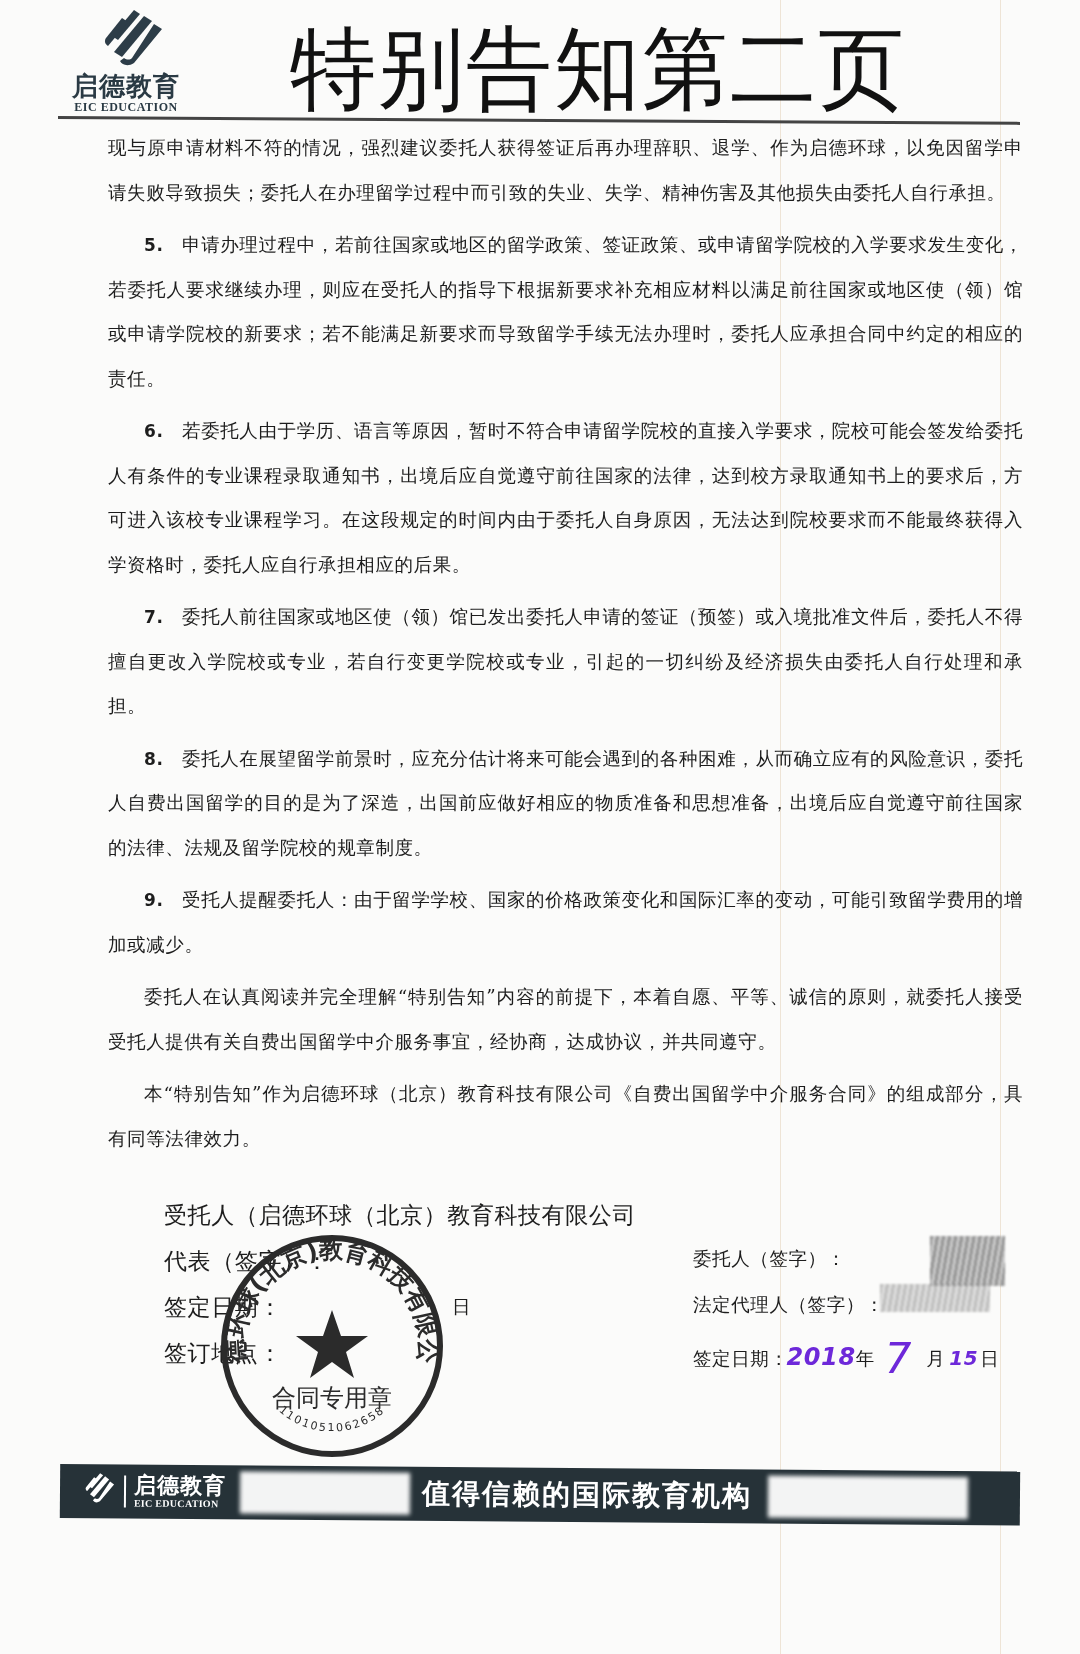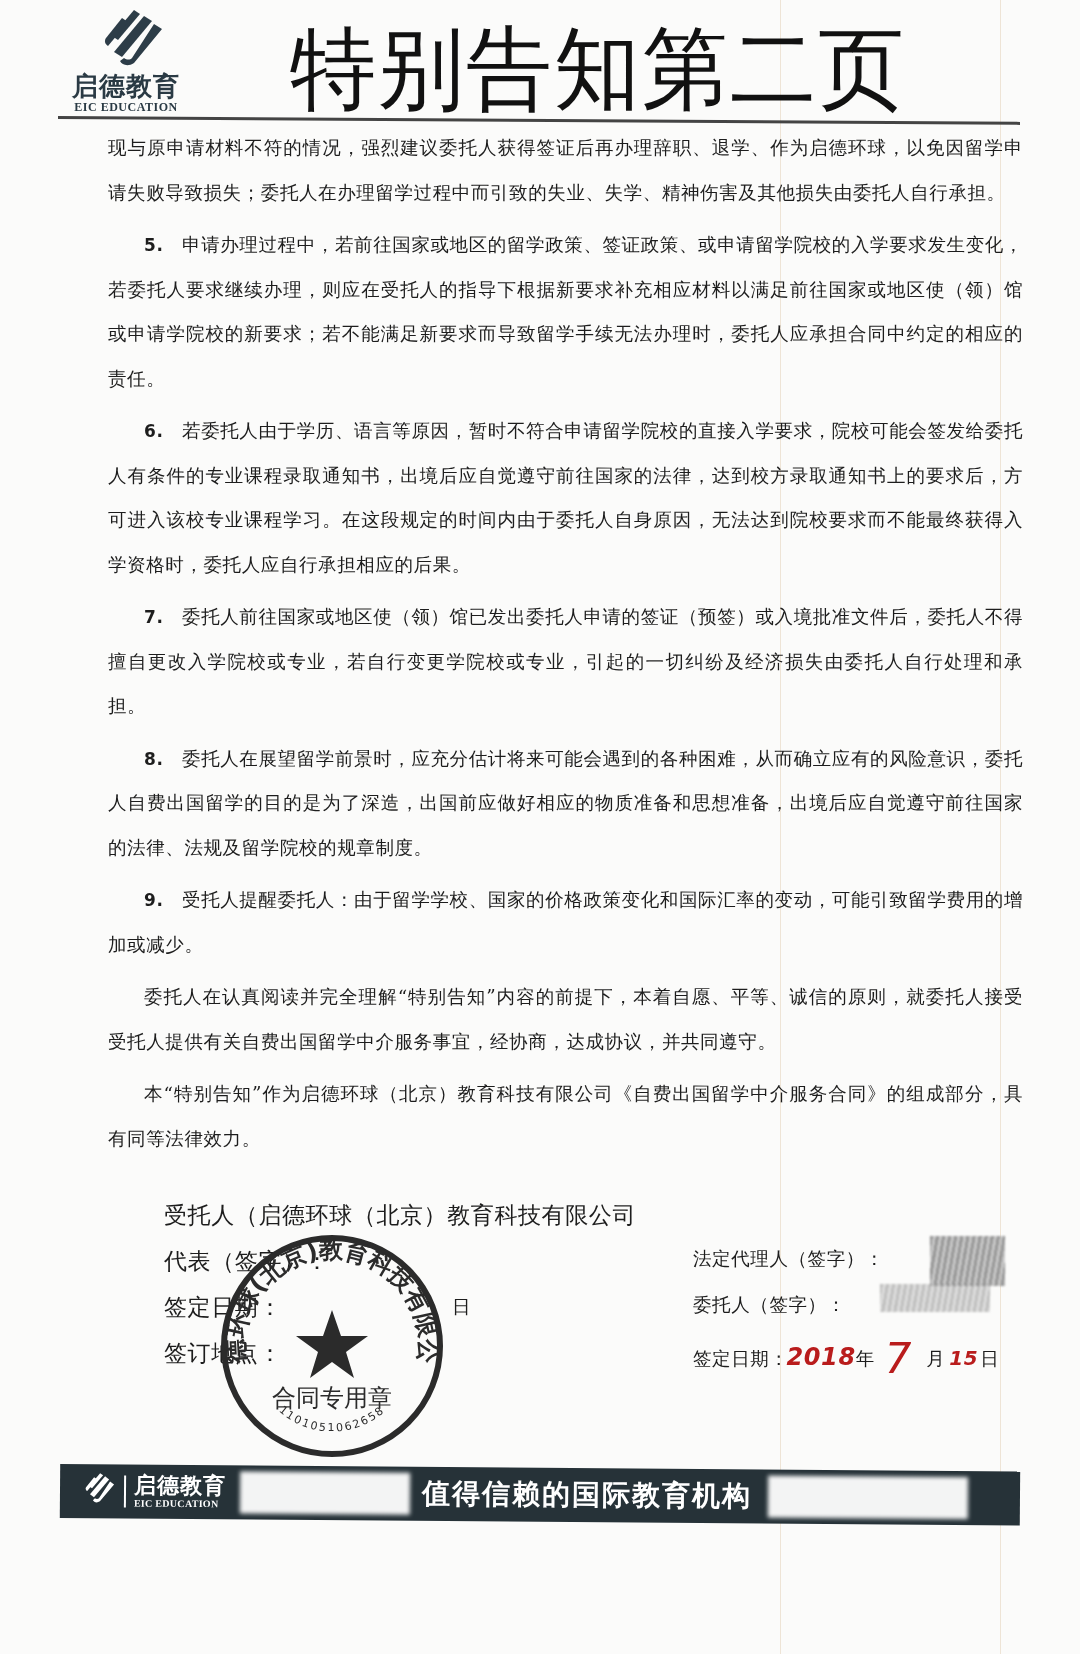--- a/index.html
+++ b/index.html
@@ -27,21 +27,21 @@
   .para { line-height: 44.5px; margin: 0 0 8px 0; text-align: justify; }
   .para .num { display: inline-block; width: 38px; padding-left: 36px; font-family: "DejaVu Sans", sans-serif; font-weight: bold; font-size: 17px; }
   .indent { text-indent: 36px; }
 
   
   .sig-left { position: absolute; left: 140px; top: 1192px; font-size: 23px; letter-spacing: 0.6px; margin-left: 24px; }
   .sig-left div { height: 46px; line-height: 46px; }
   .sig-right { position: absolute; left: 693px; top: 1236px; font-size: 18.5px; letter-spacing: 0.6px; }
   .sig-right div { height: 46px; line-height: 46px; white-space: nowrap; }
   .day-char { position: absolute; left: 452px; top: 1284px; font-size: 18.5px; line-height: 46px; }
-  .hand { font-family: "DejaVu Sans", sans-serif; font-style: italic; font-weight: bold; color: #b91c1c; }
+  .hand { font-family: "DejaVu Sans", sans-serif; font-style: italic; font-weight: bold; color: #6d28d9; }
   .hand-year { font-size: 24px; margin-left: -2px; }
   .hand-month { font-size: 42px; margin: 0 14px 0 10px; position: relative; top: 8px; font-weight: normal; }
   .hand-day { font-size: 20px; margin: 0 2px 12px 4px; }
   .redact {
     position: absolute; background: repeating-linear-gradient(100deg, #7a7a7a 0 2px, #a5a5a5 2px 4px, #c8c8c8 4px 6px);
     opacity: 0.85; filter: blur(1.2px);
   }
 
   
   .stamp { position: absolute; left: 218px; top: 1232px; width: 228px; height: 228px; }
@@ -95,22 +95,22 @@
 
   <div class="sig-left">
     <div>受托人（启德环球（北京）教育科技有限公司</div>
     <div>代表（签字）：</div>
     <div>签定日期：</div>
     <div>签订地点：</div>
   </div>
   <div class="day-char">日</div>
 
   <div class="sig-right">
+    <div>委托人（签字）：</div>
     <div>法定代理人（签字）：</div>
-    <div>委托人（签字）：</div>
     <div>
       <span>签定日期：</span><span class="hand hand-year">2018</span><span>年</span><span class="hand hand-month">7</span><span>月</span><span class="hand hand-day">15</span><span>日</span>
     </div>
   </div>
   <div class="redact" style="left:930px; top:1236px; width:75px; height:50px;"></div>
   <div class="redact" style="left:880px; top:1284px; width:110px; height:28px; opacity:0.5;"></div>
 
   <svg class="stamp" viewBox="0 0 228 228">
     <defs>
       <path id="ringPath" d="M 30 140 A 88 88 0 1 1 198 140"></path>

